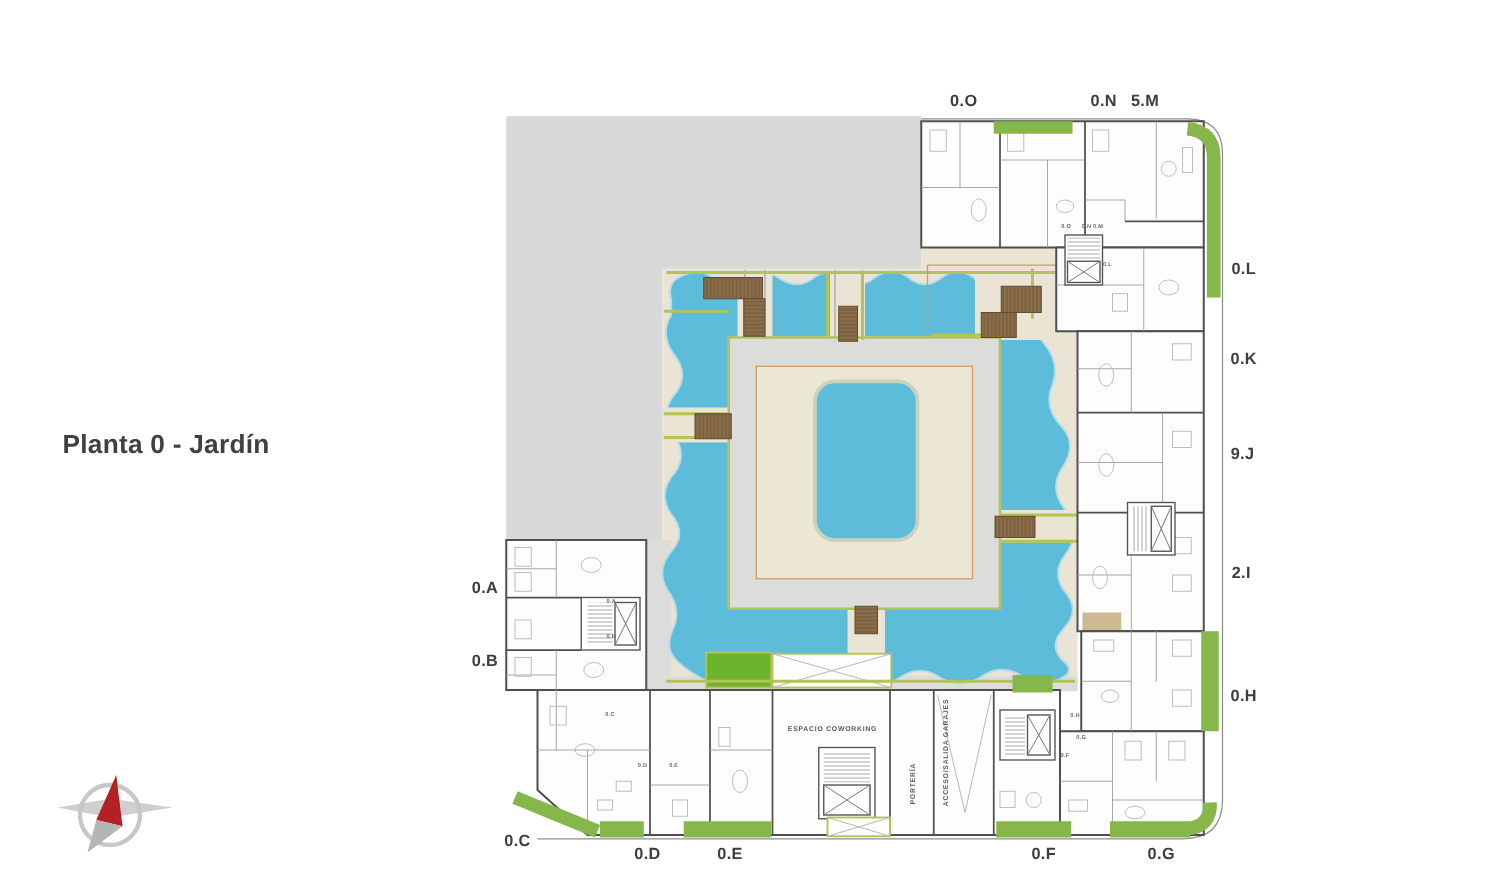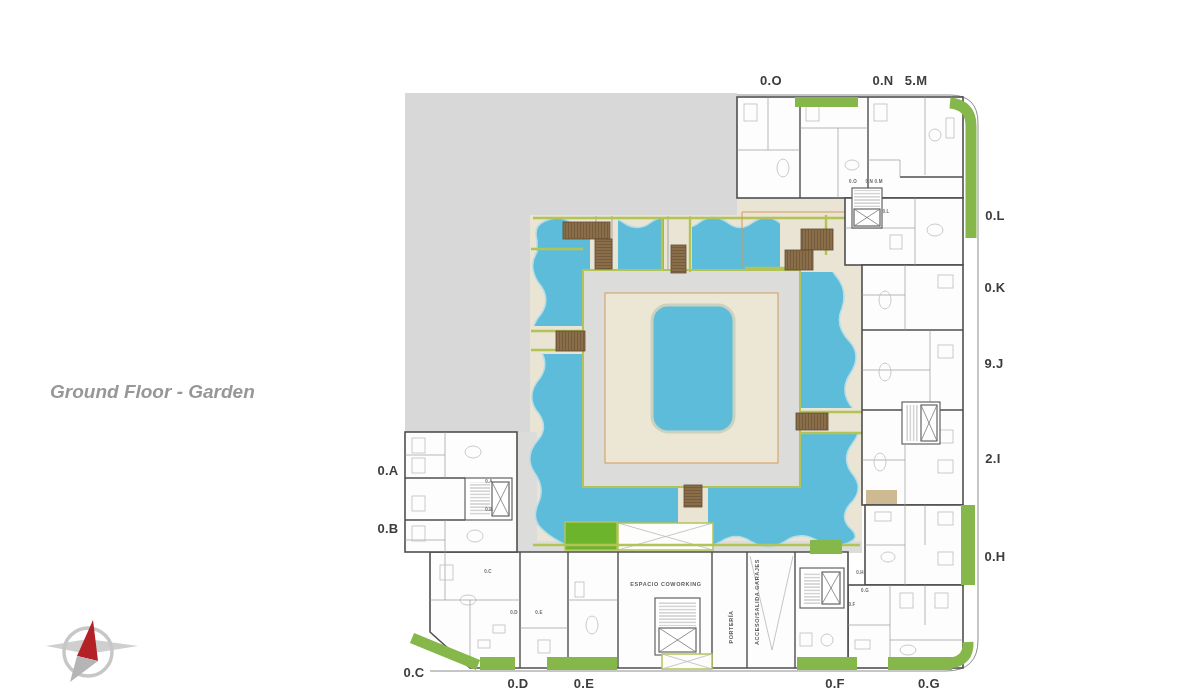--- a/index.html
+++ b/index.html
@@ -274,21 +274,21 @@
     <rect class="tandeck" x="866" y="490" width="31" height="14"></rect>
 
     <g>
       <polygon points="46,646 88,639 138,646 88,654" fill="var(--compass_gray)" opacity=".85"></polygon>
       <circle cx="88" cy="652" r="24" fill="none" stroke="var(--compass_gray)" stroke-width="3.5"></circle>
       <polygon points="93,620 77,656 98,661" fill="var(--compass_red)"></polygon>
       <polygon points="77,656 98,661 70,682" fill="#b5b5b5"></polygon>
     </g>
   </svg>
 
-  <div id="title-sub">Ground Floor - Garden</div>
+  <div id="title-main">Planta 0 - Jardín</div>
 
   <span class="lbl" style="left:771px;top:80px">0.O</span>
   <span class="lbl" style="left:883px;top:80px">0.N</span>
   <span class="lbl" style="left:916px;top:80px">5.M</span>
   <span class="lbl" style="left:995px;top:215px">0.L</span>
   <span class="lbl" style="left:995px;top:287px">0.K</span>
   <span class="lbl" style="left:994px;top:363px">9.J</span>
   <span class="lbl" style="left:993px;top:458px">2.I</span>
   <span class="lbl" style="left:995px;top:556px">0.H</span>
   <span class="lbl" style="left:388px;top:470px">0.A</span>

